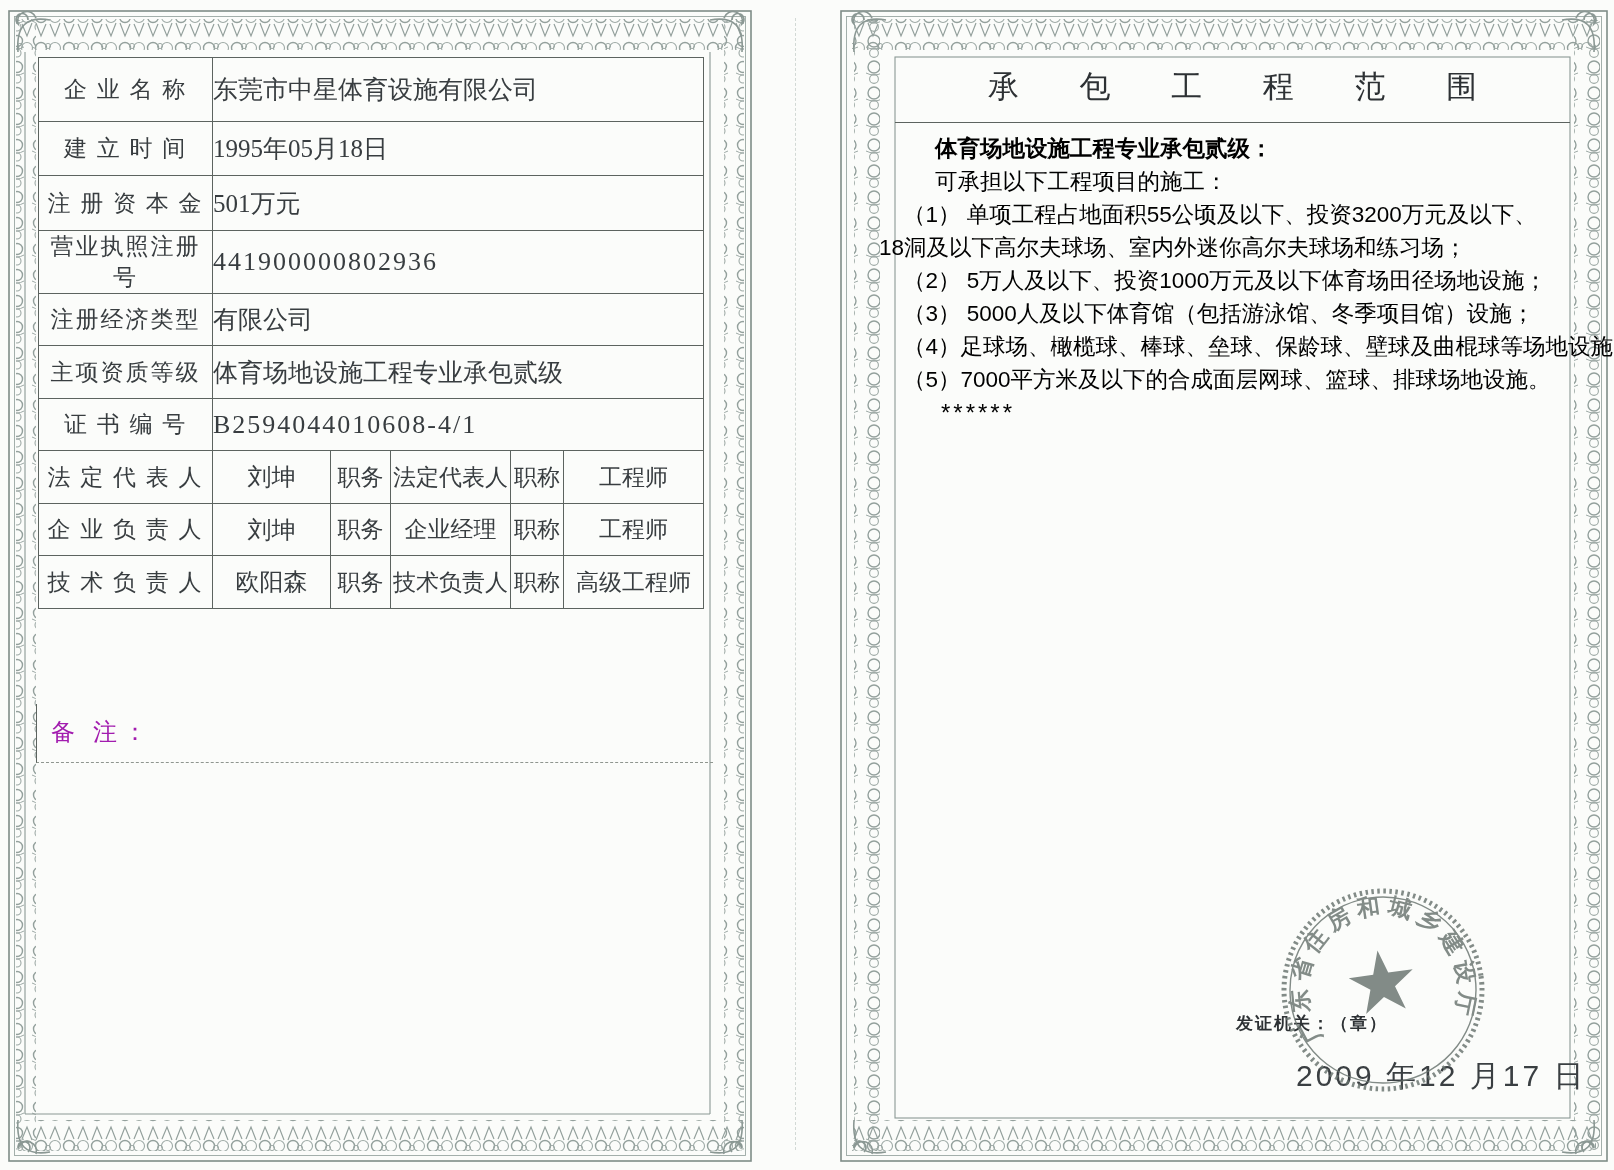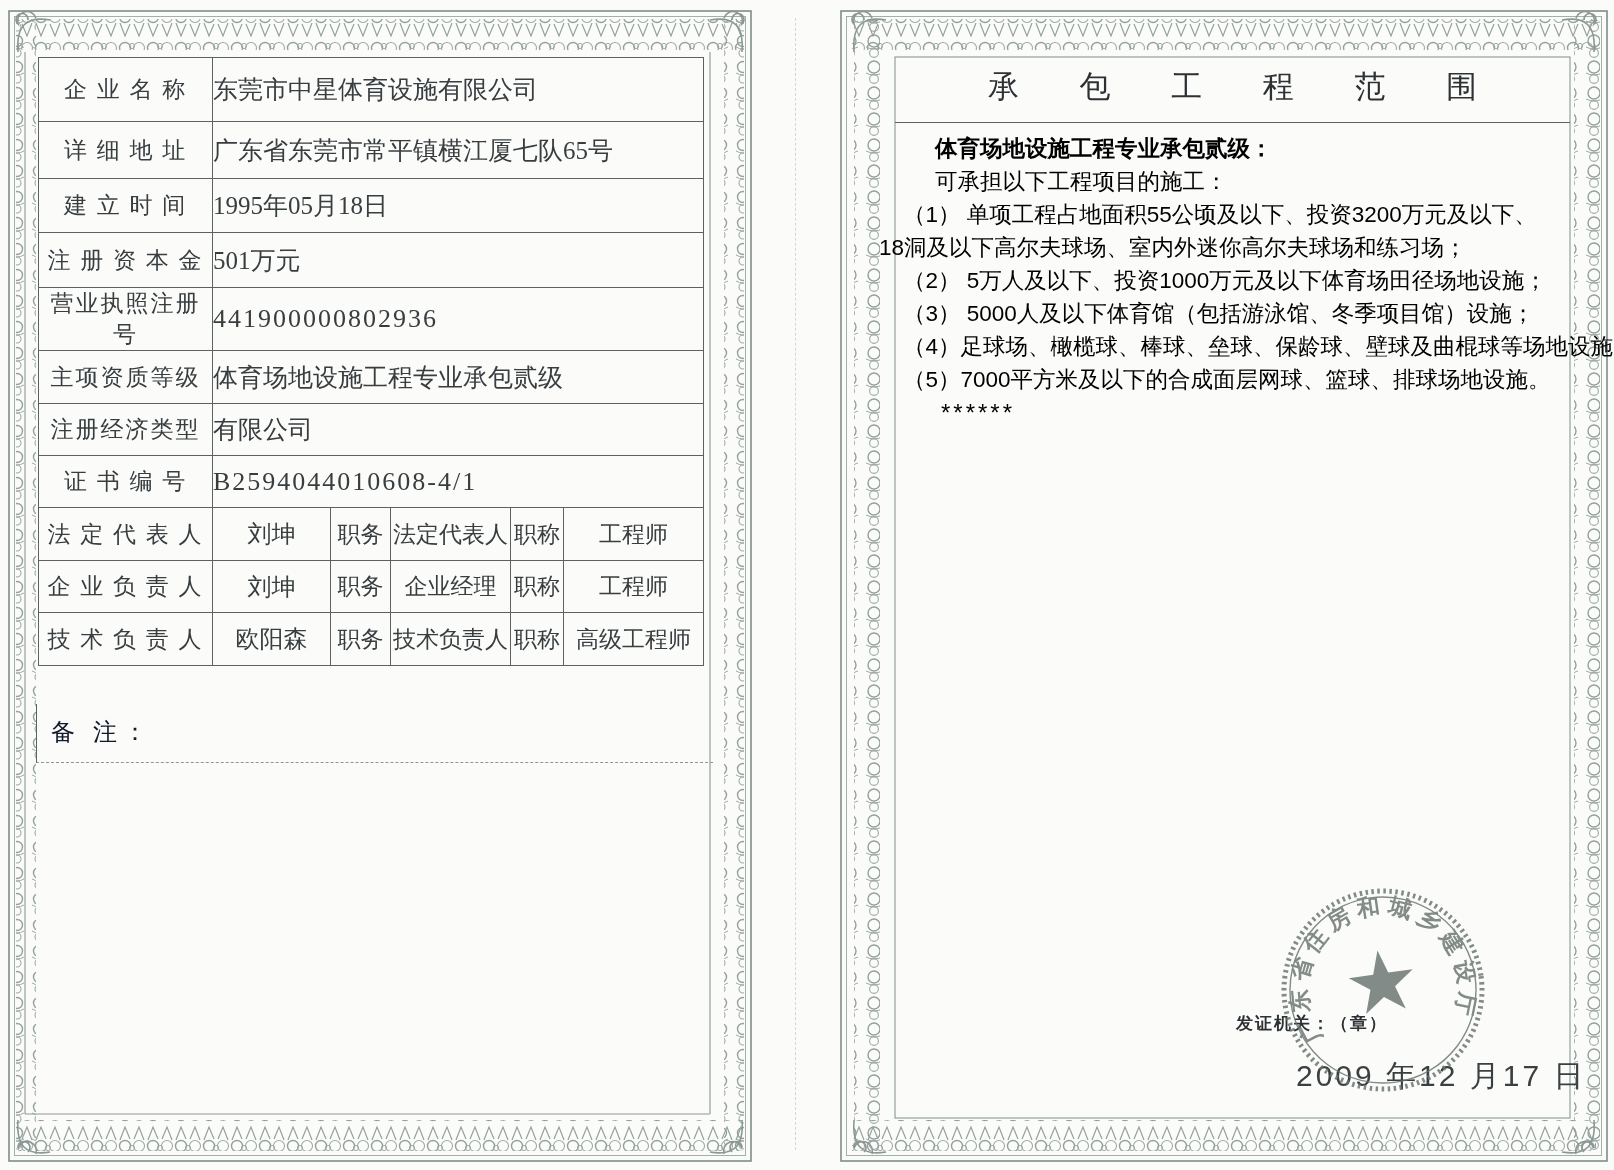--- a/index.html
+++ b/index.html
@@ -22,21 +22,21 @@
   table.info td{border:1.6px solid #5c635f;overflow:hidden;padding:0;}
   td.lbl{text-align:center;font-size:23px;letter-spacing:2px;}
   td.val{font-size:25px;padding-left:30px;}
   td.num{font-size:26px;letter-spacing:2px;}
   td.pname{text-align:center;font-size:24px;}
   td.plbl{text-align:center;font-size:23px;font-family:Liberation Serif, serif;}
   td.pval{text-align:center;font-size:23px;line-height:25px;word-break:break-all;padding:2px 4px;}
   .remark{position:absolute;left:30px;top:696px;width:676px;height:58px;z-index:2;
     border-left:1.6px solid #5c635f;border-bottom:1.5px dashed #8f968f;}
   .remark .remark-label{font-family:"Liberation Serif",serif;font-size:24px;
-    letter-spacing:6px;color:#0f172a;padding:12px 0 0 14px;display:inline-block;}
+    letter-spacing:6px;color:#a21caf;padding:12px 0 0 14px;display:inline-block;}
 
   
   .rp-title{position:absolute;left:57px;top:58px;width:675px;z-index:2;
     text-align:center;font-size:31px;font-weight:500;color:#2d3134;
     letter-spacing:26px;text-indent:26px;
     padding-bottom:14px;border-bottom:1.6px solid #5c635f;}
   .rp-body{position:absolute;left:57px;top:124px;width:690px;z-index:2;
     color:#000000;font-size:22.5px;font-weight:500;}
   .rp-body .line{height:33px;line-height:33px;white-space:nowrap;}
   .ind-intro{padding-left:40px;}
@@ -101,43 +101,39 @@
         <col style="width:60px">
       <col style="width:120px">
         <col style="width:53px">
         <col style="width:140px">
     </colgroup>
     <tbody>
         <tr style="height:64px">
       <td class="lbl">企 业 名 称</td>
       <td class="val" colspan="5">东莞市中星体育设施有限公司</td>
     </tr>
-    <tr style="height:57px">
-      <td class="lbl">详 细 地 址</td>
-      <td class="val" colspan="5">广东省东莞市常平镇横江厦七队65号</td>
-    </tr>
     <tr style="height:54px">
       <td class="lbl">建 立 时 间</td>
       <td class="val" colspan="5">1995年05月18日</td>
     </tr>
     <tr style="height:55px">
       <td class="lbl">注 册 资 本 金</td>
       <td class="val" colspan="5">501万元</td>
     </tr>
     <tr style="height:53px">
       <td class="lbl">营业执照注册号</td>
       <td class="val num" colspan="5">441900000802936</td>
     </tr>
-    <tr style="height:53px">
-      <td class="lbl">主项资质等级</td>
-      <td class="val" colspan="5">体育场地设施工程专业承包贰级</td>
-    </tr>
     <tr style="height:52px">
       <td class="lbl">注册经济类型</td>
       <td class="val" colspan="5">有限公司</td>
+    </tr>
+    <tr style="height:53px">
+      <td class="lbl">主项资质等级</td>
+      <td class="val" colspan="5">体育场地设施工程专业承包贰级</td>
     </tr>
     <tr style="height:52px">
       <td class="lbl">证 书 编 号</td>
       <td class="val num" colspan="5">B2594044010608-4/1</td>
     </tr>
     <tr style="height:53px">
       <td class="lbl">法 定 代 表 人</td>
       <td class="pname">刘坤</td>
       <td class="plbl">职务</td>
       <td class="pval">法定代表人</td>

